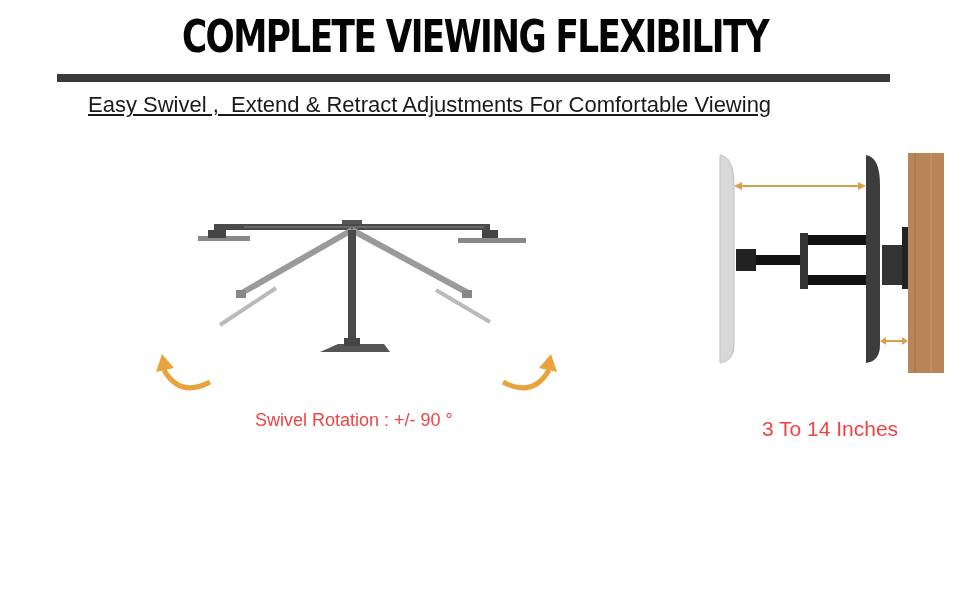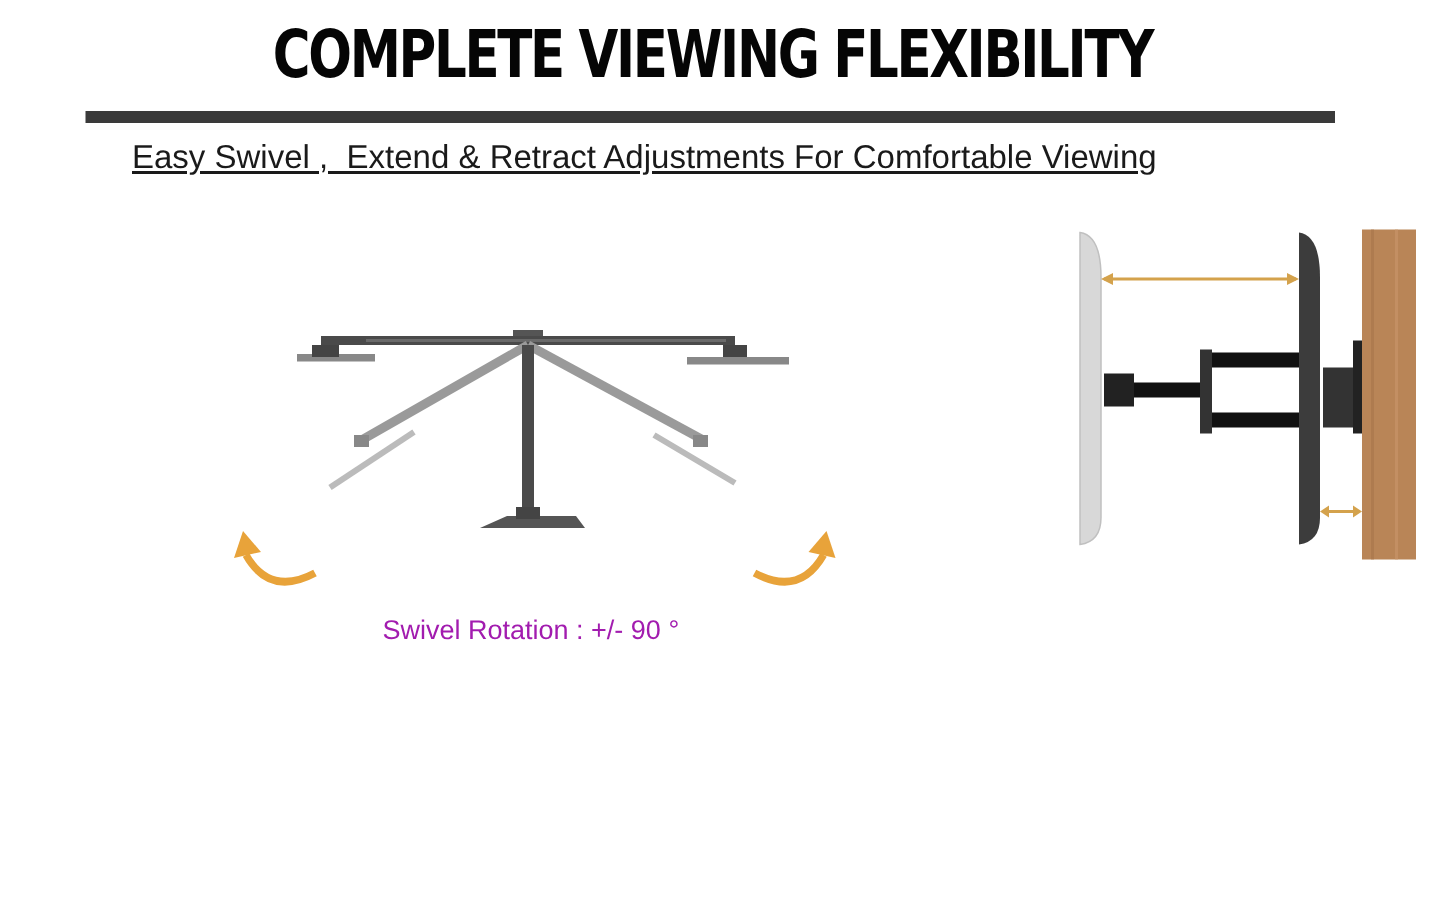--- a/index.html
+++ b/index.html
@@ -9,21 +9,21 @@
     font-family: "DejaVu Sans", sans-serif; font-weight: bold; font-size: 44px;
     letter-spacing: -2px; color: #050505; transform: scaleX(0.78); transform-origin: 475px 0;
     line-height: 54px;
   }
   .rule { position: absolute; left: 57px; top: 74px; width: 833px; height: 8px; background: #3a3a3a; }
   .subtitle {
     position: absolute; left: 88px; top: 92px; font-size: 22px; color: #1a1a1a; white-space: pre; text-decoration: underline;
   }
   .swivel-fig { position: absolute; left: 190px; top: 210px; width: 350px; height: 150px; }
   .arrow { position: absolute; }
-  .caption { position: absolute; color: #a21caf; font-size: 18px; }
+  .caption { position: absolute; color: #ef4444; font-size: 18px; }
   .caption-swivel { left: 255px; top: 410px; }
   .caption-extend { left: 700px; top: 413px; width: 260px; text-align: center; font-size: 21px; line-height: 32px; }
   .extend-fig { position: absolute; left: 700px; top: 145px; width: 260px; height: 230px; }
 </style>
 </head>
 <body>
 
 <div class="title">COMPLETE VIEWING FLEXIBILITY</div>
 <div class="rule"></div>
 <div class="subtitle">Easy Swivel ,  Extend &amp; Retract Adjustments For Comfortable Viewing</div>
@@ -86,13 +86,14 @@
   <rect x="36" y="104" width="20" height="22" fill="#222"></rect>
   <rect x="56" y="110" width="50" height="10" fill="#111"></rect>
   <rect x="100" y="90" width="66" height="10" fill="#111"></rect>
   <rect x="100" y="130" width="66" height="10" fill="#111"></rect>
   <rect x="100" y="88" width="8" height="56" fill="#333"></rect>
   <rect x="182" y="100" width="20" height="40" fill="#333"></rect>
   <rect x="202" y="82" width="6" height="62" fill="#222"></rect>
 </svg>
 
 <div class="caption caption-extend">
+  <div>3 To 14 Inches</div>
 </div>
 
 </body></html>

